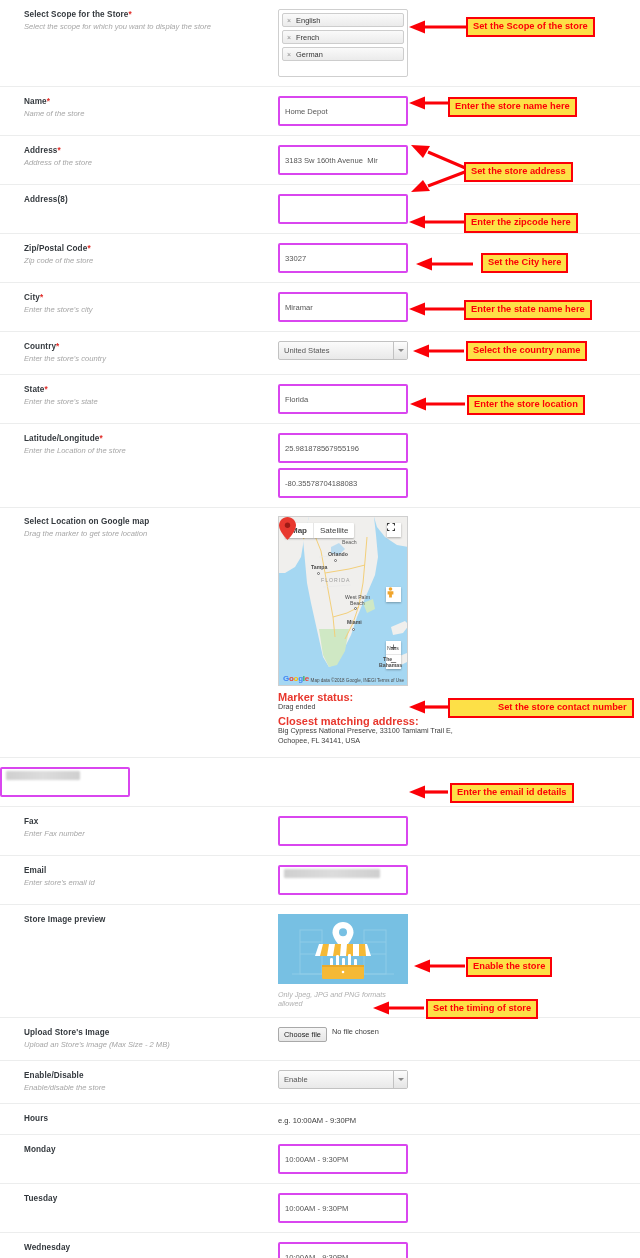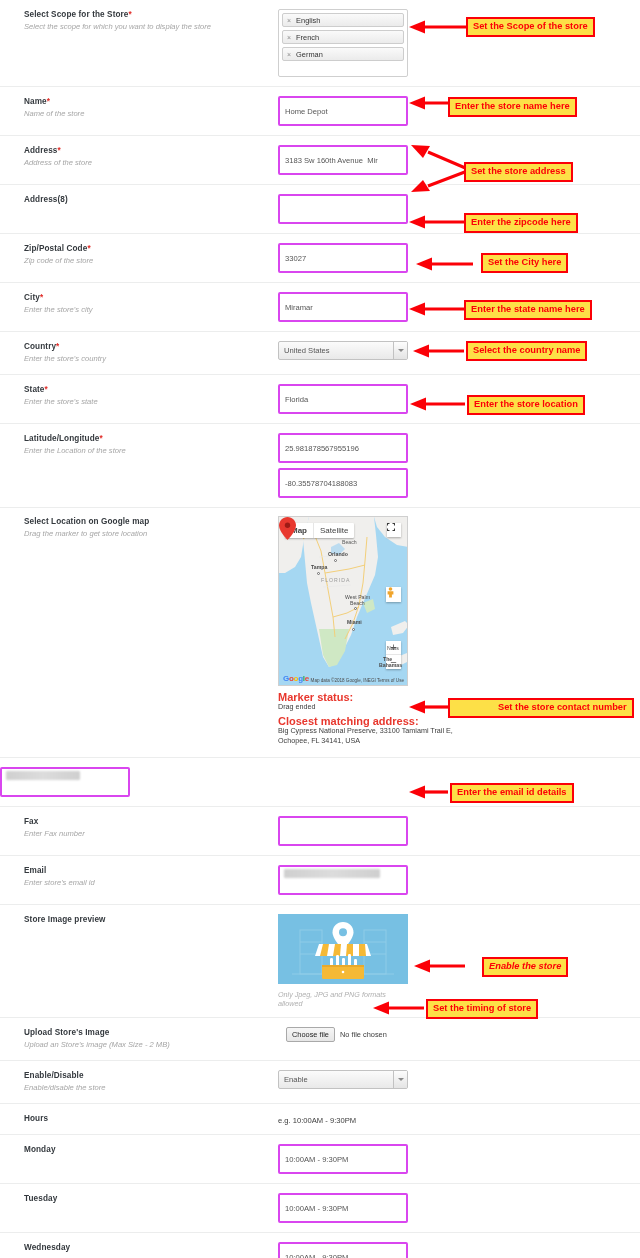--- a/index.html
+++ b/index.html
@@ -154,21 +154,21 @@
   .preview { width:130px; }
   .previmg {
     width:130px; height:70px; background:#77c0e3;
     position:relative; overflow:hidden;
   }
   .prevnote {
     font-size:7.2px; color:#b0b0b0; font-style:italic; margin-top:6px;
   }
 
   
-  .fileinp { display:flex; align-items:center; font-size:7.4px; color:#3c3c3c;margin-left:8px; }
+  .fileinp { display:flex; font-size:7.4px; color:#3c3c3c; }
   .filebtn {
     border:1px solid #a9a9a9; border-radius:2px;
     background:linear-gradient(#f6f6f6,#e6e6e6);
     padding:2px 5px; font-size:7.4px; color:#222; margin-right:5px;
   }
 
   .hourshint { font-size:7.6px; color:#3c3c3c; padding-top:3px; }
 
   
   .anno {
@@ -593,19 +593,19 @@
 <svg class="arrow-svg" style="left:408px; top:783px;" width="42" height="18">
   <path d="M40,9 L16,9" stroke="#fb0007" stroke-width="3.2" fill="none"></path>
   <path d="M1,9 L17,2.5 L17,15.5 Z" fill="#fb0007"></path>
 </svg>
 <div class="anno" style="left:450px; top:783px;">Enter the email id details</div>
 
 <svg class="arrow-svg" style="left:413px; top:957px;" width="54" height="18">
   <path d="M52,9 L16,9" stroke="#fb0007" stroke-width="3.2" fill="none"></path>
   <path d="M1,9 L17,2.5 L17,15.5 Z" fill="#fb0007"></path>
 </svg>
-<div class="anno" style="left:482px; top:957px;font-style:italic;">Enable the store</div>
+<div class="anno" style="left:466px; top:957px;">Enable the store</div>
 
 <svg class="arrow-svg" style="left:372px; top:999px;" width="54" height="18">
   <path d="M52,9 L16,9" stroke="#fb0007" stroke-width="3.2" fill="none"></path>
   <path d="M1,9 L17,2.5 L17,15.5 Z" fill="#fb0007"></path>
 </svg>
 <div class="anno" style="left:426px; top:999px;">Set the timing of store</div>
 
 </body></html>

